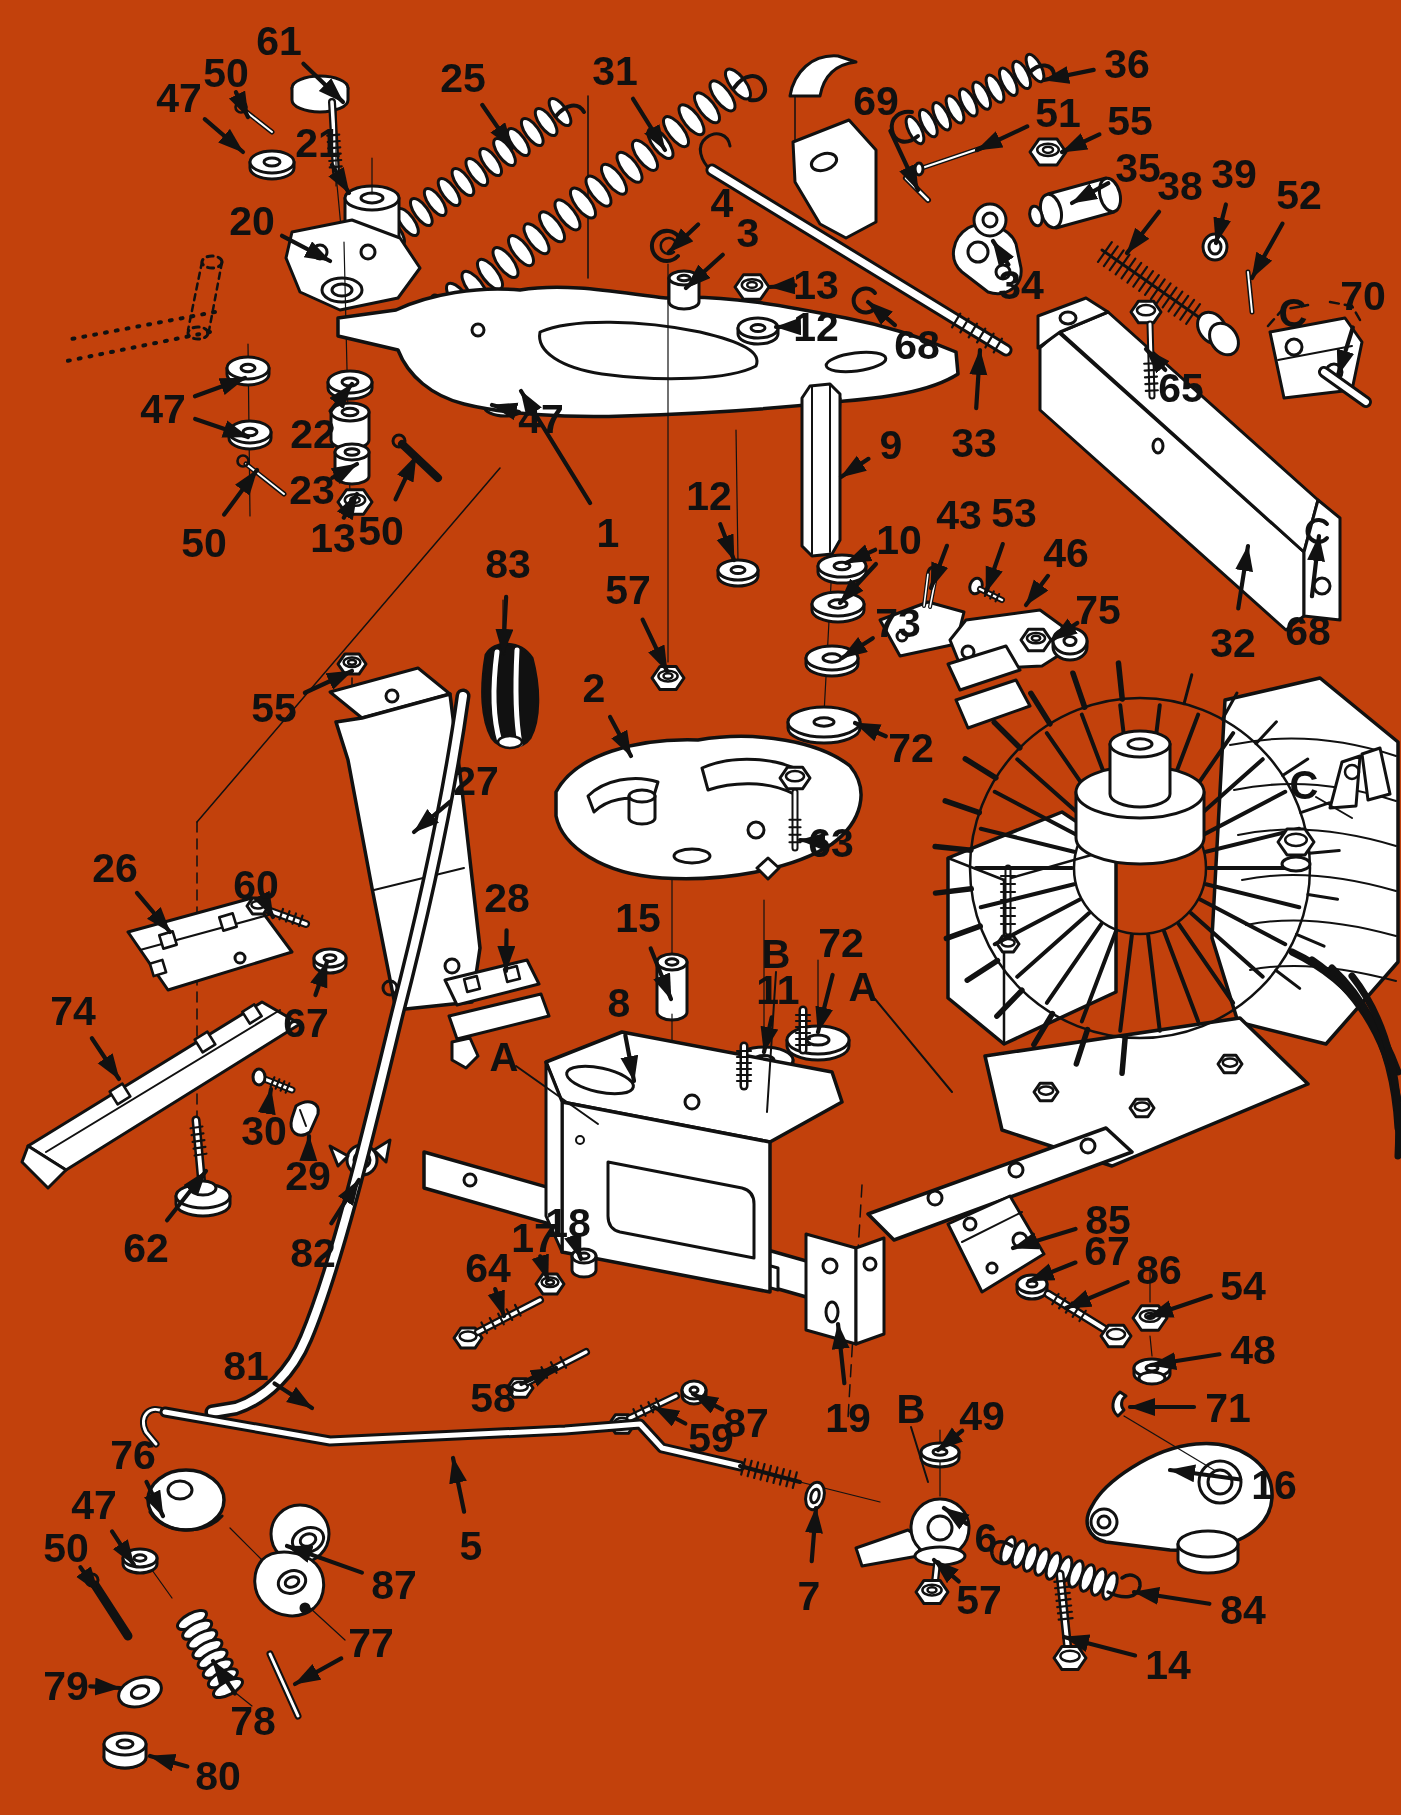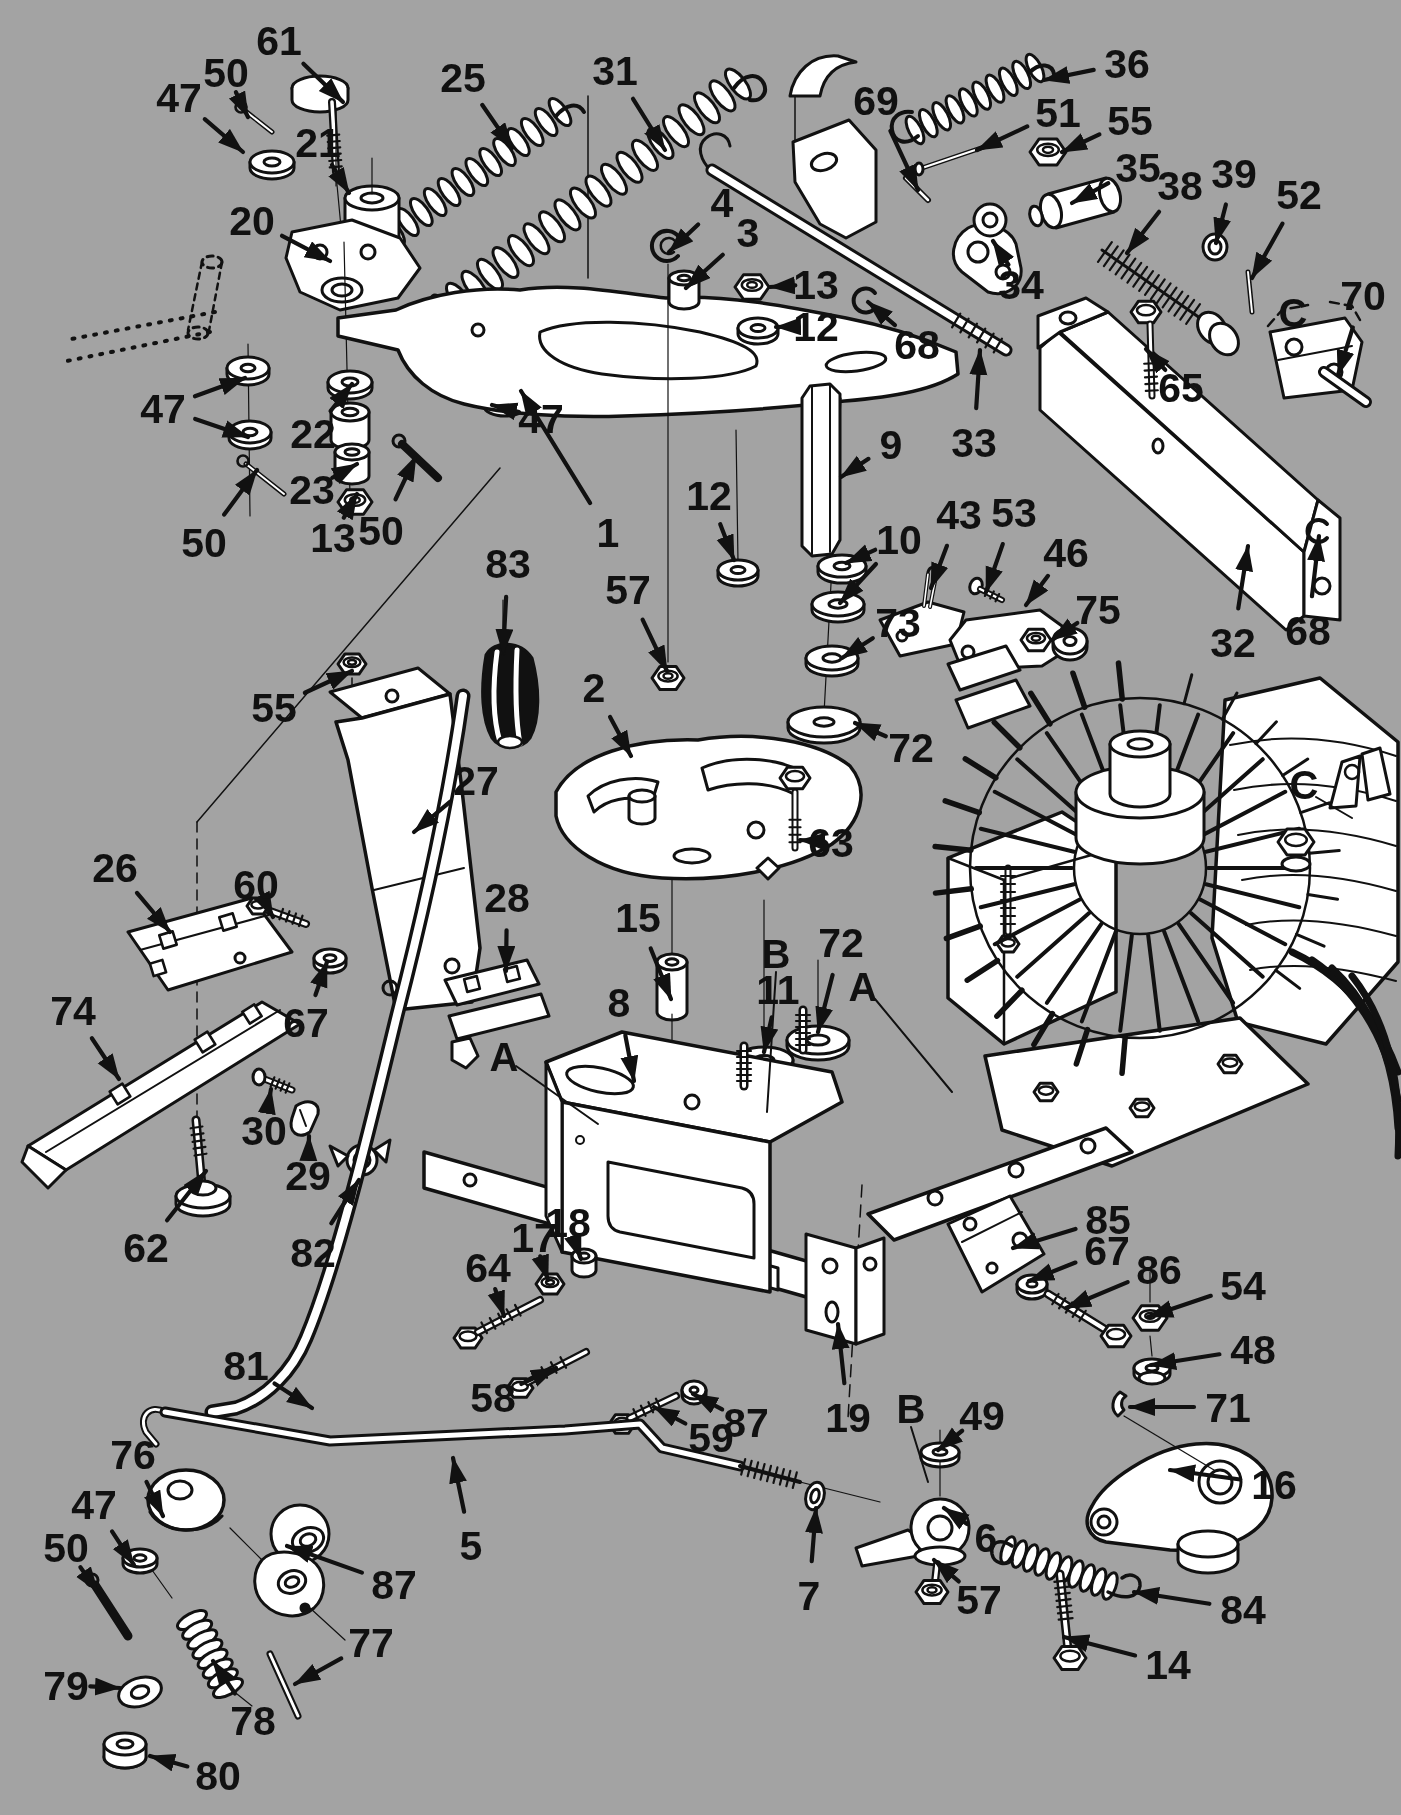--- a/index.html
+++ b/index.html
@@ -1,16 +1,16 @@
 <!DOCTYPE html>
 <html><head>
 <meta charset="utf-8">
 <style>
   html,body{margin:0;padding:0;background:#fff}
-  .page{position:relative;width:1401px;height:1815px;background:#a3a3a3;overflow:hidden}
+  .page{position:relative;width:1401px;height:1815px;background:#c2410c;overflow:hidden}
   svg{display:block}
   path,line,ellipse,circle,rect{stroke-linecap:round;stroke-linejoin:round}
   .num{font:700 41px "Liberation Sans",sans-serif;fill:#111}
   .letter{font:700 40px "Liberation Sans",sans-serif;fill:#111}
   .lead{stroke:#111;stroke-width:4.2;fill:none}
   .llead{stroke:#111;stroke-width:2;fill:none}
 </style>
 </head>
 <body>
 

